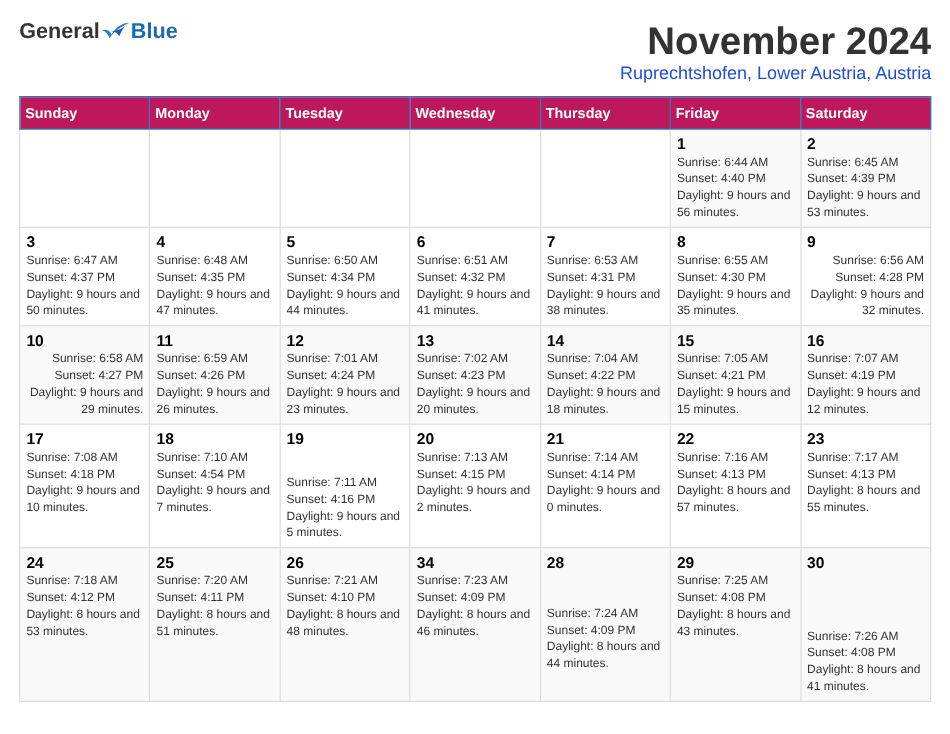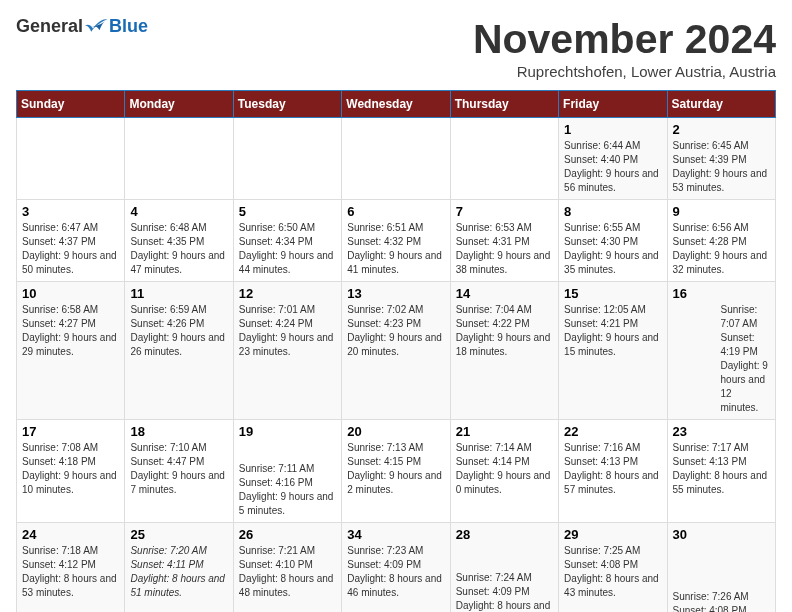--- a/index.html
+++ b/index.html
@@ -32,35 +32,35 @@
     .logo-blue { color: #1a6bb5; }
     .logo-bird {
       width: 24px;
       height: 20px;
       margin-left: 2px;
     }
     .title-section {
       text-align: right;
     }
     .month-title {
-      font-size: 41px;
+      font-size: 32px;
       font-weight: bold;
       color: #333;
     }
     .subtitle {
       font-size: 15px;
-      color: #404040;
+      color: #1d4ed8;
     }
     table {
       width: 100%;
       border-collapse: collapse;
       font-size: 11px;
     }
     thead tr th {
-      background-color: #7f1d1d;
+      background-color: #be185d;
       color: #fff;
       padding: 6px 4px;
       text-align: left;
       font-size: 12px;
       font-weight: bold;
       border: 1px solid #2a7abf;
     }
     tbody tr td {
       vertical-align: top;
       padding: 4px 5px;
@@ -171,29 +171,29 @@
 Daylight: 9 hours and 38 minutes.</div>
         </td>
         <td>
           <span class="day-number">8</span>
           <div class="day-info" style="white-space: pre-line;">Sunrise: 6:55 AM
 Sunset: 4:30 PM
 Daylight: 9 hours and 35 minutes.</div>
         </td>
         <td>
           <span class="day-number">9</span>
-          <div class="day-info" style="white-space: pre-line;">Sunrise: 6:56 AM
+          <div class="day-info" style="white-space: pre-line; text-align: right;">Sunrise: 6:56 AM
 Sunset: 4:28 PM
 Daylight: 9 hours and 32 minutes.</div>
         </td>
       </tr>
       <tr>
         <td>
           <span class="day-number">10</span>
-          <div class="day-info" style="white-space: pre-line;">Sunrise: 6:58 AM
+          <div class="day-info" style="white-space: pre-line; text-align: right;">Sunrise: 6:58 AM
 Sunset: 4:27 PM
 Daylight: 9 hours and 29 minutes.</div>
         </td>
         <td>
           <span class="day-number">11</span>
           <div class="day-info" style="white-space: pre-line;">Sunrise: 6:59 AM
 Sunset: 4:26 PM
 Daylight: 9 hours and 26 minutes.</div>
         </td>
         <td>
@@ -209,42 +209,42 @@
 Daylight: 9 hours and 20 minutes.</div>
         </td>
         <td>
           <span class="day-number">14</span>
           <div class="day-info" style="white-space: pre-line;">Sunrise: 7:04 AM
 Sunset: 4:22 PM
 Daylight: 9 hours and 18 minutes.</div>
         </td>
         <td>
           <span class="day-number">15</span>
-          <div class="day-info" style="white-space: pre-line;">Sunrise: 12:05 AM
+          <div class="day-info" style="white-space: pre-line;">Sunrise: 7:05 AM
 Sunset: 4:21 PM
 Daylight: 9 hours and 15 minutes.</div>
         </td>
         <td>
           <span class="day-number">16</span>
-          <div class="day-info" style="white-space: pre-line; margin-left: 48px;">Sunrise: 7:07 AM
+          <div class="day-info" style="white-space: pre-line;">Sunrise: 7:07 AM
 Sunset: 4:19 PM
 Daylight: 9 hours and 12 minutes.</div>
         </td>
       </tr>
       <tr>
         <td>
           <span class="day-number">17</span>
           <div class="day-info" style="white-space: pre-line;">Sunrise: 7:08 AM
 Sunset: 4:18 PM
 Daylight: 9 hours and 10 minutes.</div>
         </td>
         <td>
           <span class="day-number">18</span>
           <div class="day-info" style="white-space: pre-line;">Sunrise: 7:10 AM
-Sunset: 4:47 PM
+Sunset: 4:54 PM
 Daylight: 9 hours and 7 minutes.</div>
         </td>
         <td>
           <span class="day-number">19</span>
           <div class="day-info" style="white-space: pre-line; margin-top: 23px;">Sunrise: 7:11 AM
 Sunset: 4:16 PM
 Daylight: 9 hours and 5 minutes.</div>
         </td>
         <td>
           <span class="day-number">20</span>
@@ -273,21 +273,21 @@
       </tr>
       <tr>
         <td>
           <span class="day-number">24</span>
           <div class="day-info" style="white-space: pre-line;">Sunrise: 7:18 AM
 Sunset: 4:12 PM
 Daylight: 8 hours and 53 minutes.</div>
         </td>
         <td>
           <span class="day-number">25</span>
-          <div class="day-info" style="white-space: pre-line; font-style: italic;">Sunrise: 7:20 AM
+          <div class="day-info" style="white-space: pre-line;">Sunrise: 7:20 AM
 Sunset: 4:11 PM
 Daylight: 8 hours and 51 minutes.</div>
         </td>
         <td>
           <span class="day-number">26</span>
           <div class="day-info" style="white-space: pre-line;">Sunrise: 7:21 AM
 Sunset: 4:10 PM
 Daylight: 8 hours and 48 minutes.</div>
         </td>
         <td>

